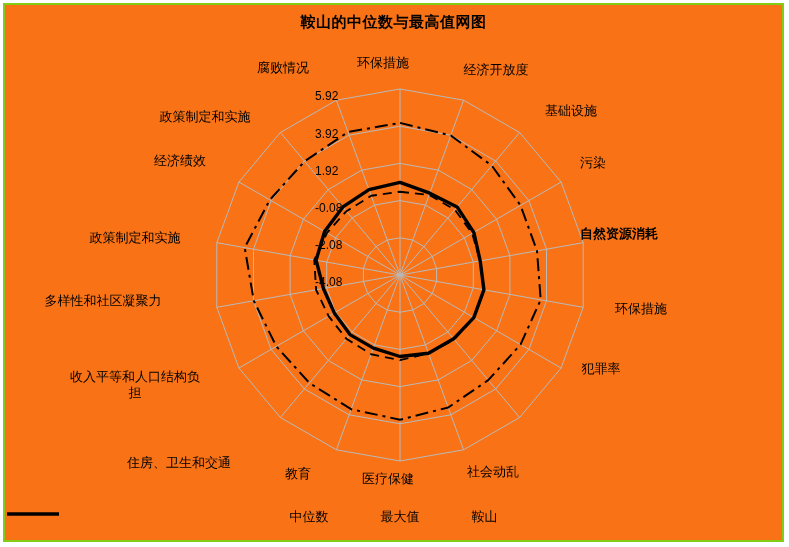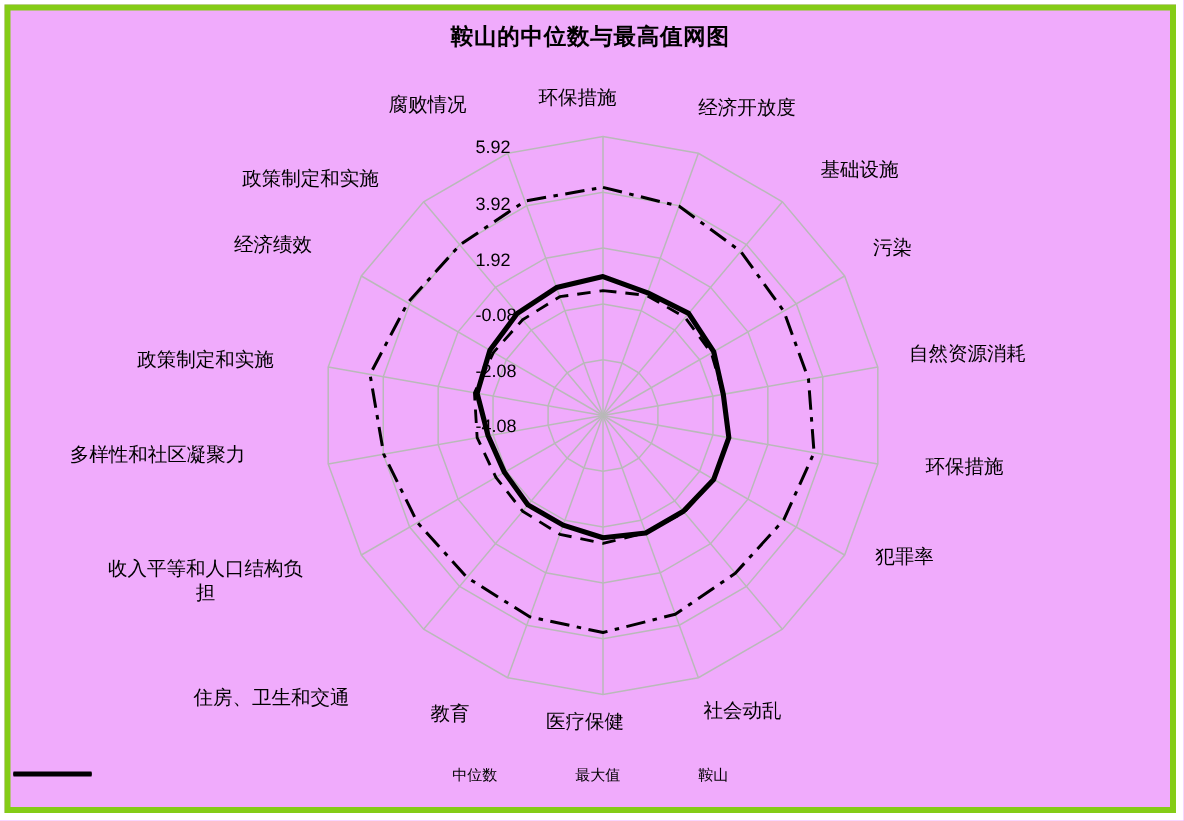--- a/index.html
+++ b/index.html
@@ -5,23 +5,23 @@
   html,body{margin:0;padding:0;}
   body{
     width:789px;height:547px;
     background:#ffffff;
     font-family:"Liberation Sans", sans-serif;
     overflow:hidden;
   }
   #frame{
     position:absolute;left:3px;top:3px;
     width:781px;height:539px;
-    border:4px solid #84cc16;
+    border:2px solid #84cc16;
     box-sizing:border-box;
-    background:#f0abfc;
+    background:#f97316;
   }
   #title{
     position:absolute;top:8px;left:0;width:100%;
     text-align:center;
     font-size:15px;font-weight:bold;color:#000;
     letter-spacing:0.5px;
   }
   svg{position:absolute;left:0;top:0;}
   .axis-label{
     position:absolute;
@@ -37,21 +37,21 @@
     text-align:left;
     white-space:nowrap;
   }
   #legend{
     position:absolute;
     left:0;bottom:14px;width:100%;
     display:flex;justify-content:center;align-items:center;
     gap:52px;
   }
   .legend-item{display:flex;align-items:center;gap:9px;}
-  .legend-text{font-size:10px;color:#000;}
+  .legend-text{font-size:13px;color:#000;}
   .legend-key{width:56px;height:12px;display:block;}
 </style>
 </head>
 <body>
 
 <div id="frame">
 
   <div id="title">鞍山的中位数与最高值网图</div>
 
   <svg id="radar" width="781" height="539">
@@ -86,21 +86,21 @@
         <polygon points="395.0,186.7 424.1,189.9 449.8,204.7 467.2,228.3 475.2,255.9 478.9,284.8 468.8,312.6 449.2,334.5 423.5,348.3 395.0,355.2 366.2,349.2 341.4,333.8 323.6,311.2 311.1,284.8 309.3,254.9 322.0,227.9 341.4,206.2 366.2,190.8" fill="none" stroke="#000" stroke-width="1.9" stroke-dasharray="9,6" stroke-linejoin="round"></polygon>
         <polygon points="395.0,117.9 445.8,130.5 486.8,160.6 515.5,200.4 532.0,245.8 535.7,294.8 515.5,339.6 483.2,375.2 443.2,402.5 395.0,414.7 346.1,404.2 304.4,378.0 271.3,341.4 248.8,295.8 239.7,242.6 264.8,194.9 299.6,156.3 343.0,127.0" fill="none" stroke="#000" stroke-width="2" stroke-dasharray="13,5,3,5" stroke-linejoin="round"></polygon>
         <polygon points="395.0,177.4 424.8,188.2 452.1,201.9 468.8,227.4 475.2,255.9 478.9,284.8 468.8,312.6 448.6,333.8 423.5,348.3 395.0,351.5 368.4,343.1 345.0,329.6 329.3,307.9 318.4,283.5 311.1,255.2 319.6,226.5 337.9,201.9 364.0,184.7" fill="none" stroke="#000" stroke-width="3.4" stroke-linejoin="round"></polygon>
       </g>
   </svg>
 
   <div class="axis-label" style="left:333px;top:50px;width:90px;">环保措施</div>
   <div class="axis-label" style="left:436px;top:57px;width:110px;">经济开放度</div>
   <div class="axis-label" style="left:516px;top:98px;width:100px;">基础设施</div>
   <div class="axis-label" style="left:550px;top:150px;width:76px;">污染</div>
-  <div class="axis-label" style="left:575px;top:221px;width:126px;">自然资源消耗</div>
+  <div class="axis-label" style="left:551px;top:221px;width:126px;font-weight:bold;">自然资源消耗</div>
   <div class="axis-label" style="left:586px;top:296px;width:100px;">环保措施</div>
   <div class="axis-label" style="left:556px;top:356px;width:80px;">犯罪率</div>
   <div class="axis-label" style="left:440px;top:459px;width:96px;">社会动乱</div>
   <div class="axis-label" style="left:335px;top:466px;width:96px;">医疗保健</div>
   <div class="axis-label" style="left:258px;top:461px;width:70px;">教育</div>
   <div class="axis-label" style="left:99px;top:450px;width:150px;">住房、卫生和交通</div>
   <div class="axis-label wrap" style="left:60px;top:364px;width:140px;">收入平等和人口结构负担</div>
   <div class="axis-label" style="left:8px;top:288px;width:180px;">多样性和社区凝聚力</div>
   <div class="axis-label" style="left:60px;top:225px;width:140px;">政策制定和实施</div>
   <div class="axis-label" style="left:130px;top:148px;width:90px;">经济绩效</div>

